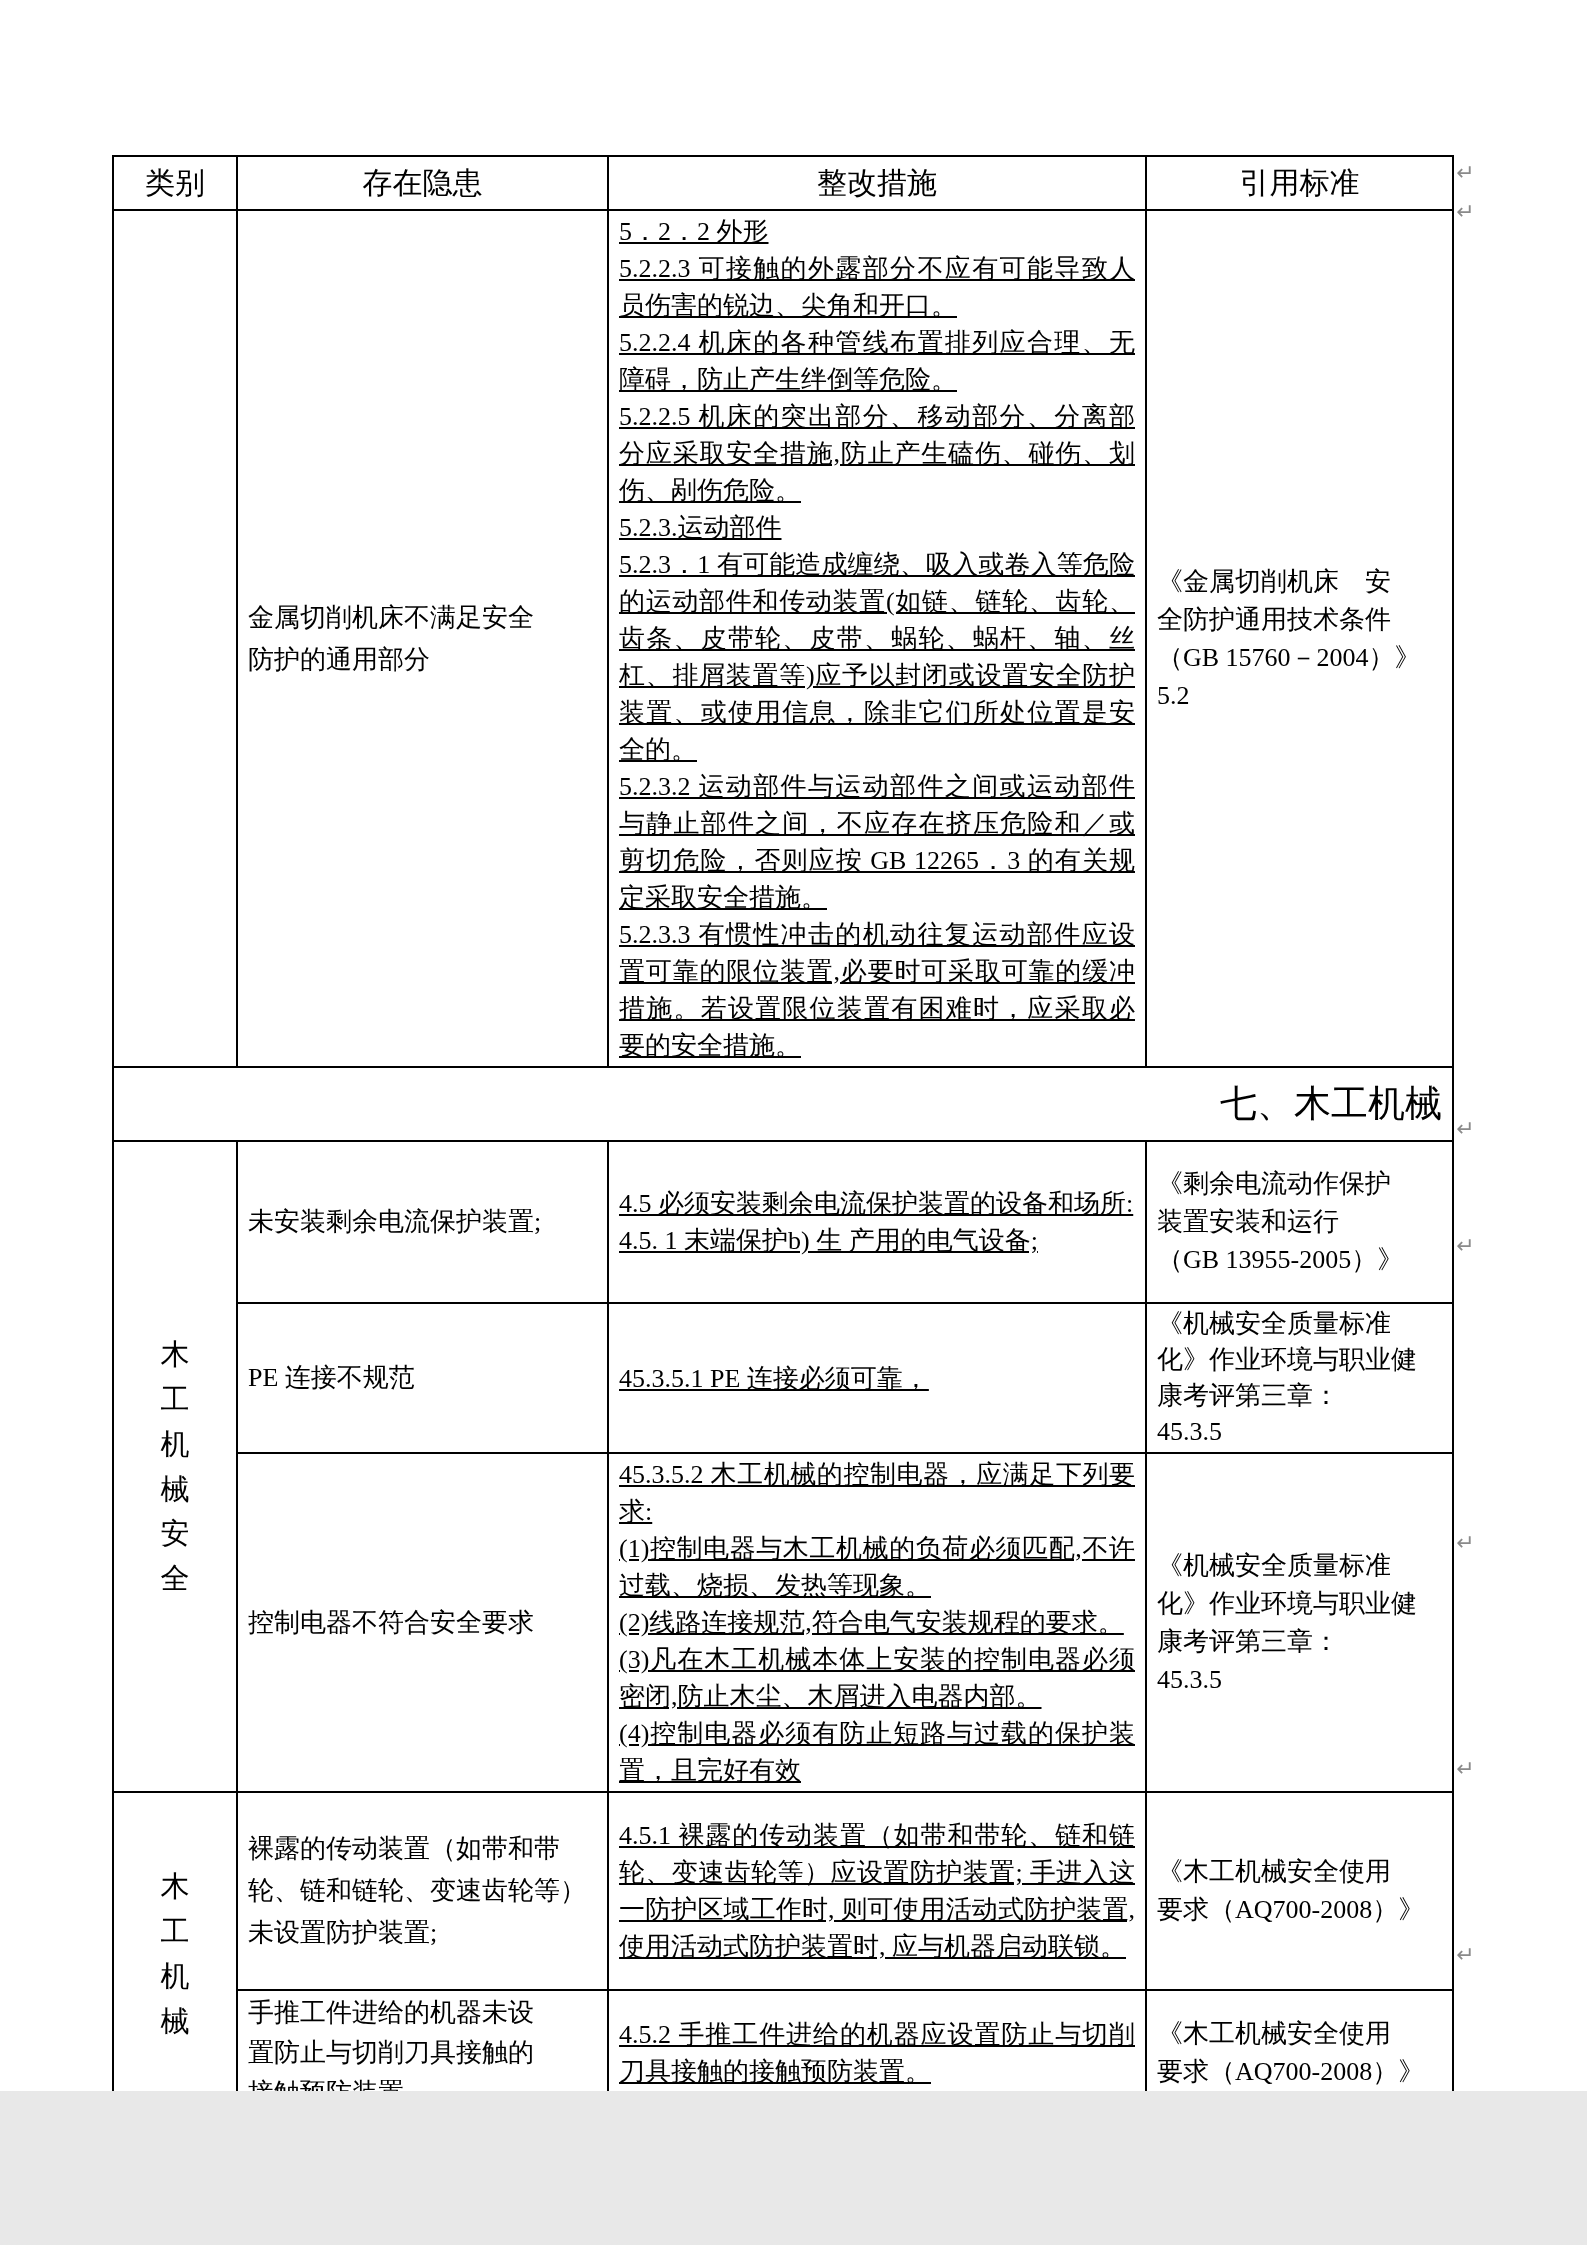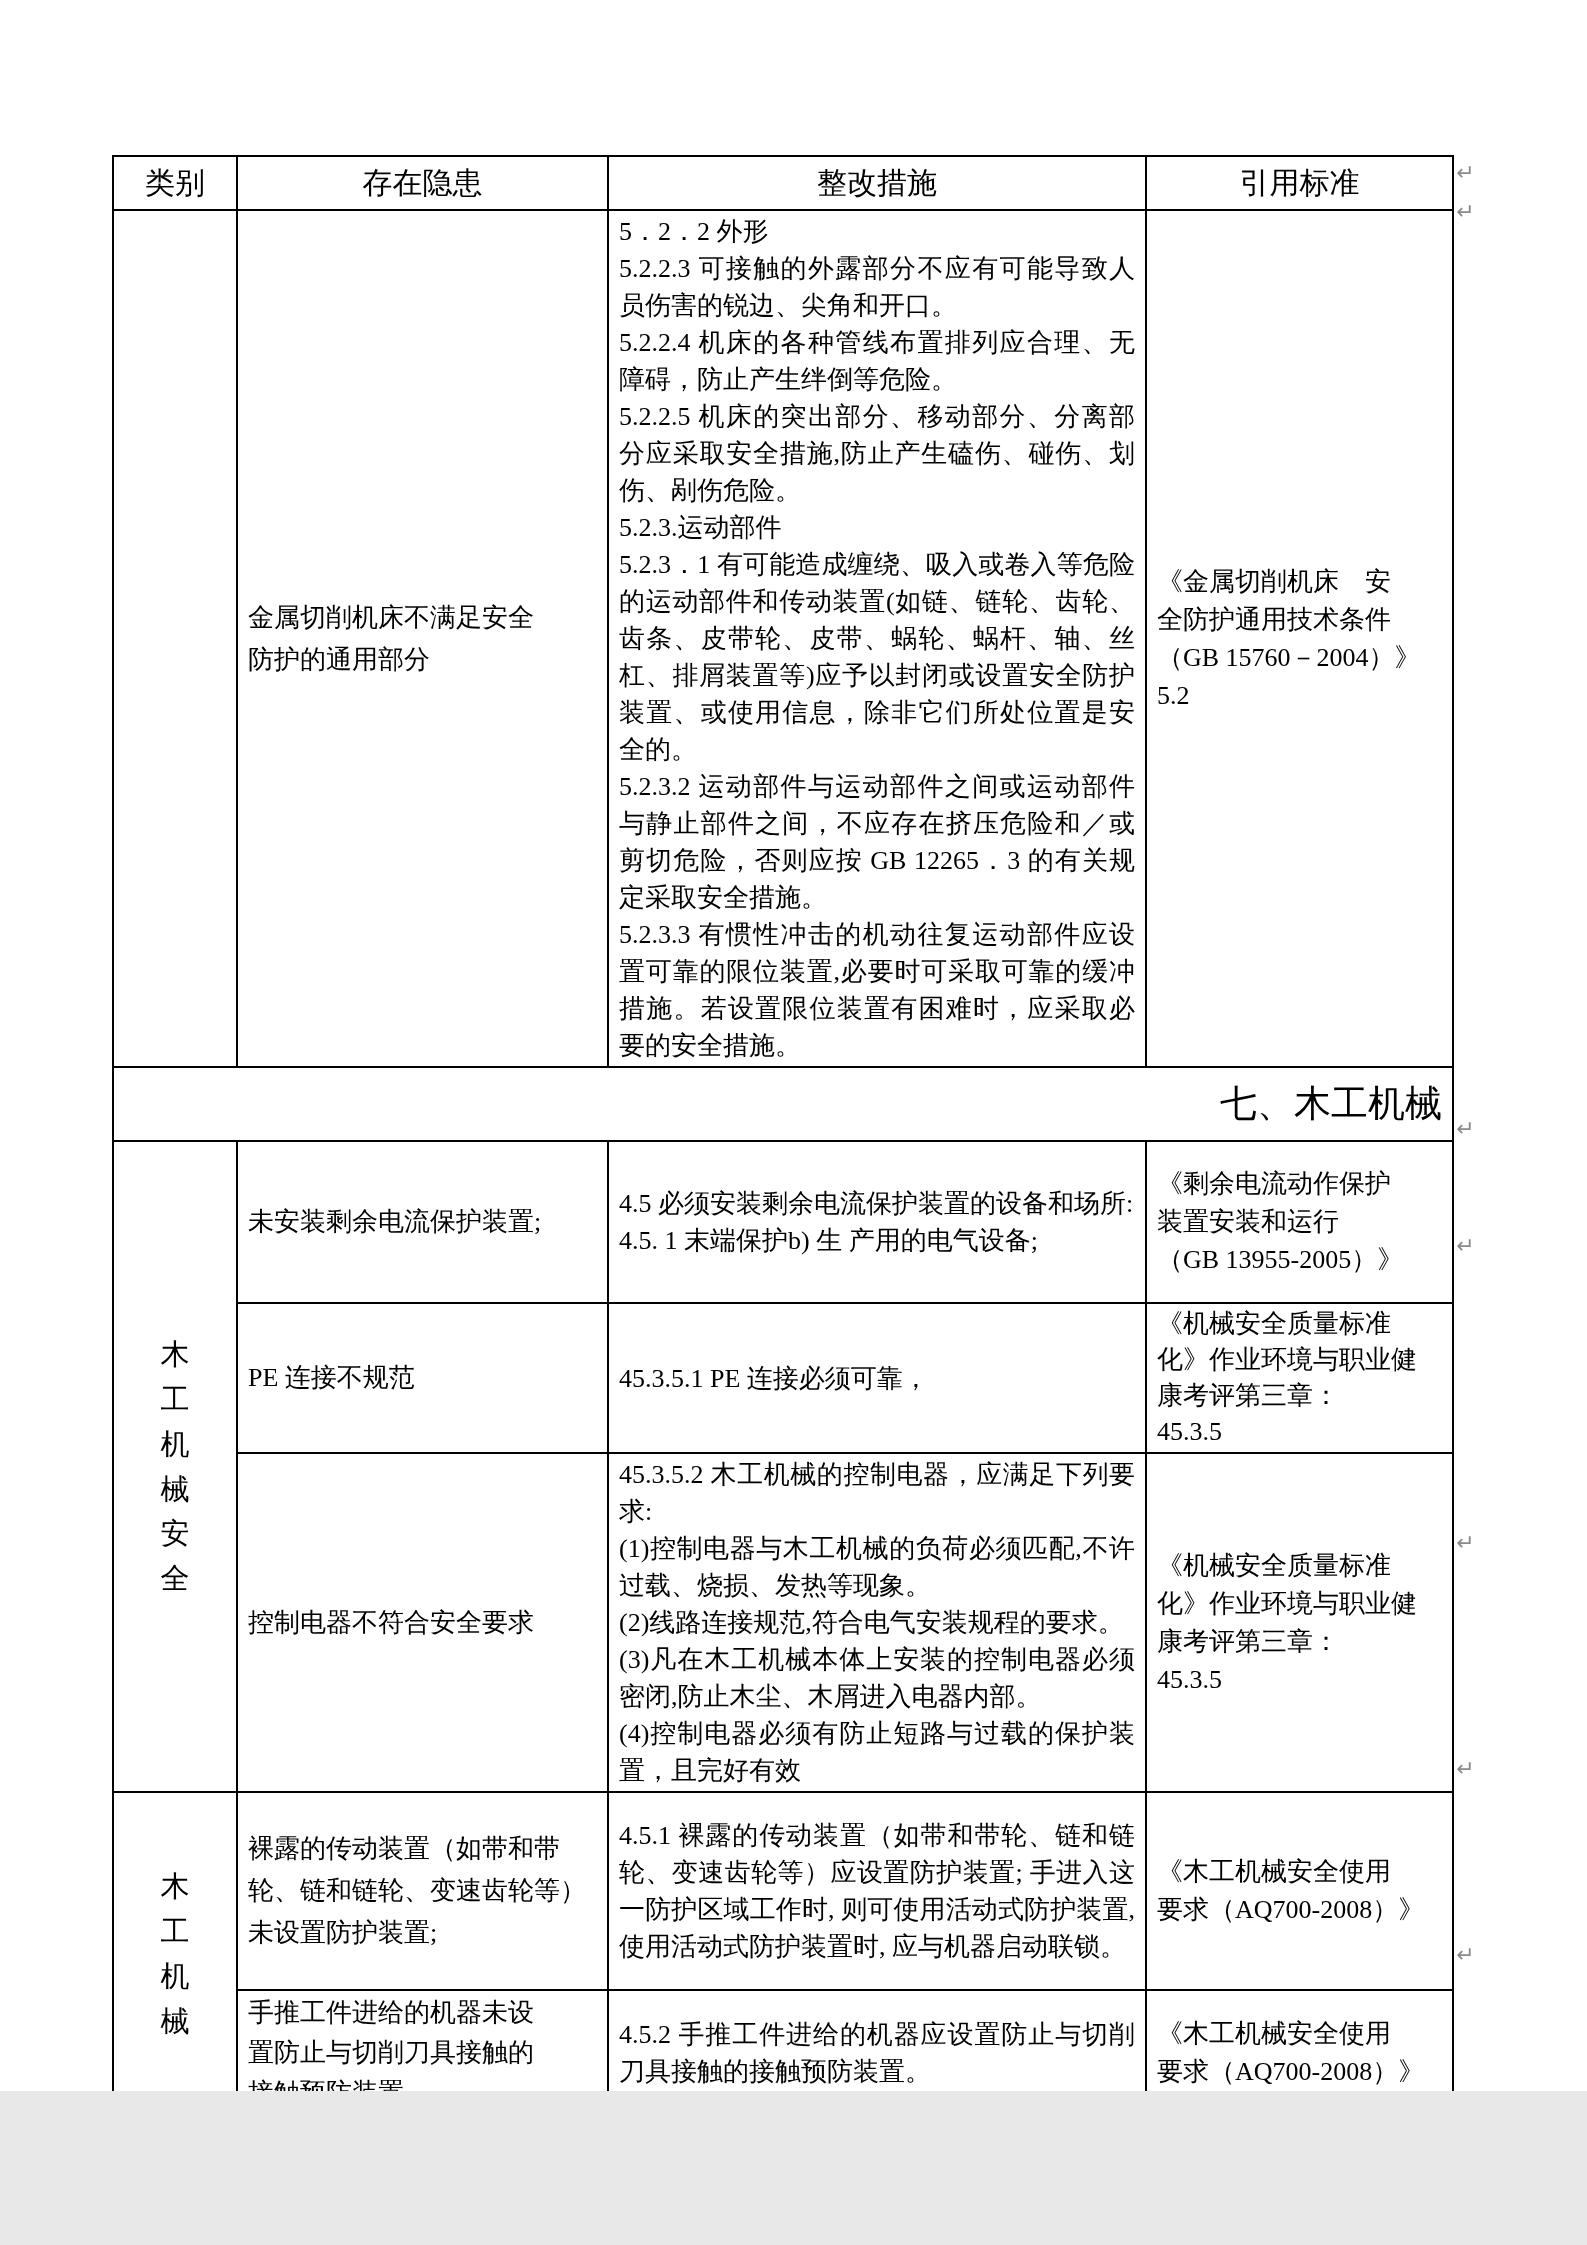--- a/index.html
+++ b/index.html
@@ -35,21 +35,21 @@
     word-break:break-all;
     text-align:center;
   }
   td.hazard-cell{vertical-align:middle;margin-left:24px;}
   .hazard{
     font-size:26px;
     line-height:42px;
     white-space:pre-line;
     text-align:left;
   }
-  td.measures-cell{vertical-align:top;padding:4px 8px;}
+  td.measures-cell{vertical-align:top;padding:4px 8px;text-decoration:underline;}
   .measures{
     font-size:26px;
     line-height:37px;
     white-space:pre-line;
     text-align:justify;
   }
   td.measures-mid{vertical-align:middle;}
   td.standard-cell{vertical-align:middle;padding:2px 6px 2px 12px;margin-left:48px;}
   .standard{
     font-size:26px;

